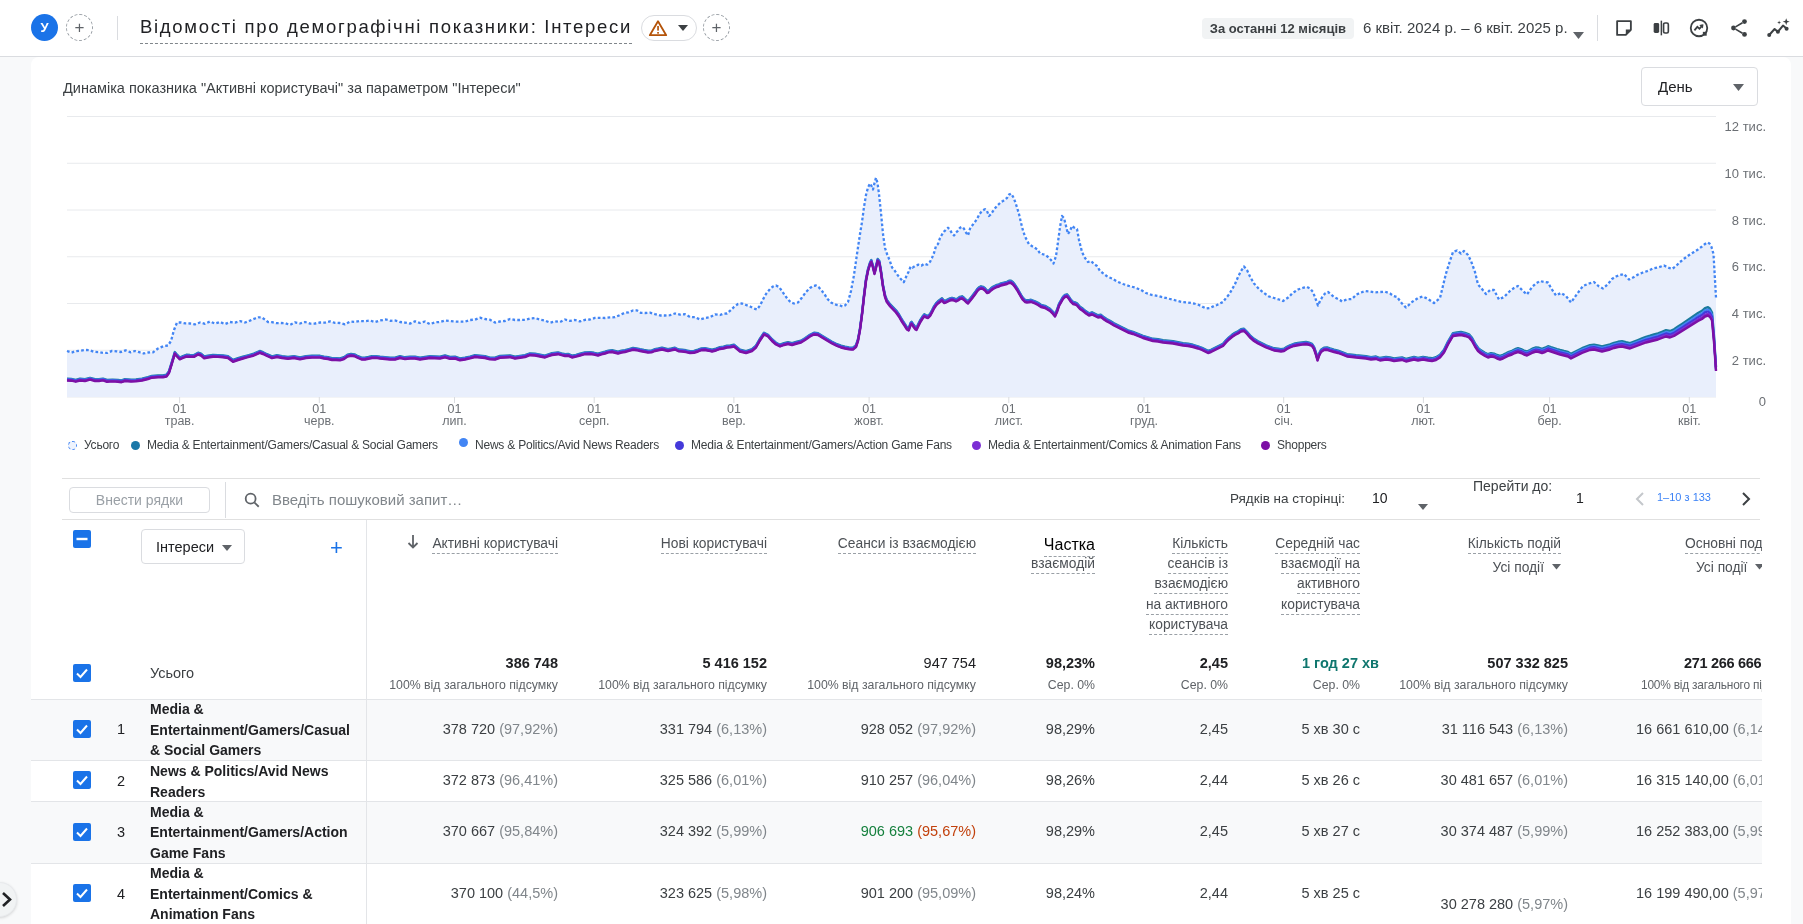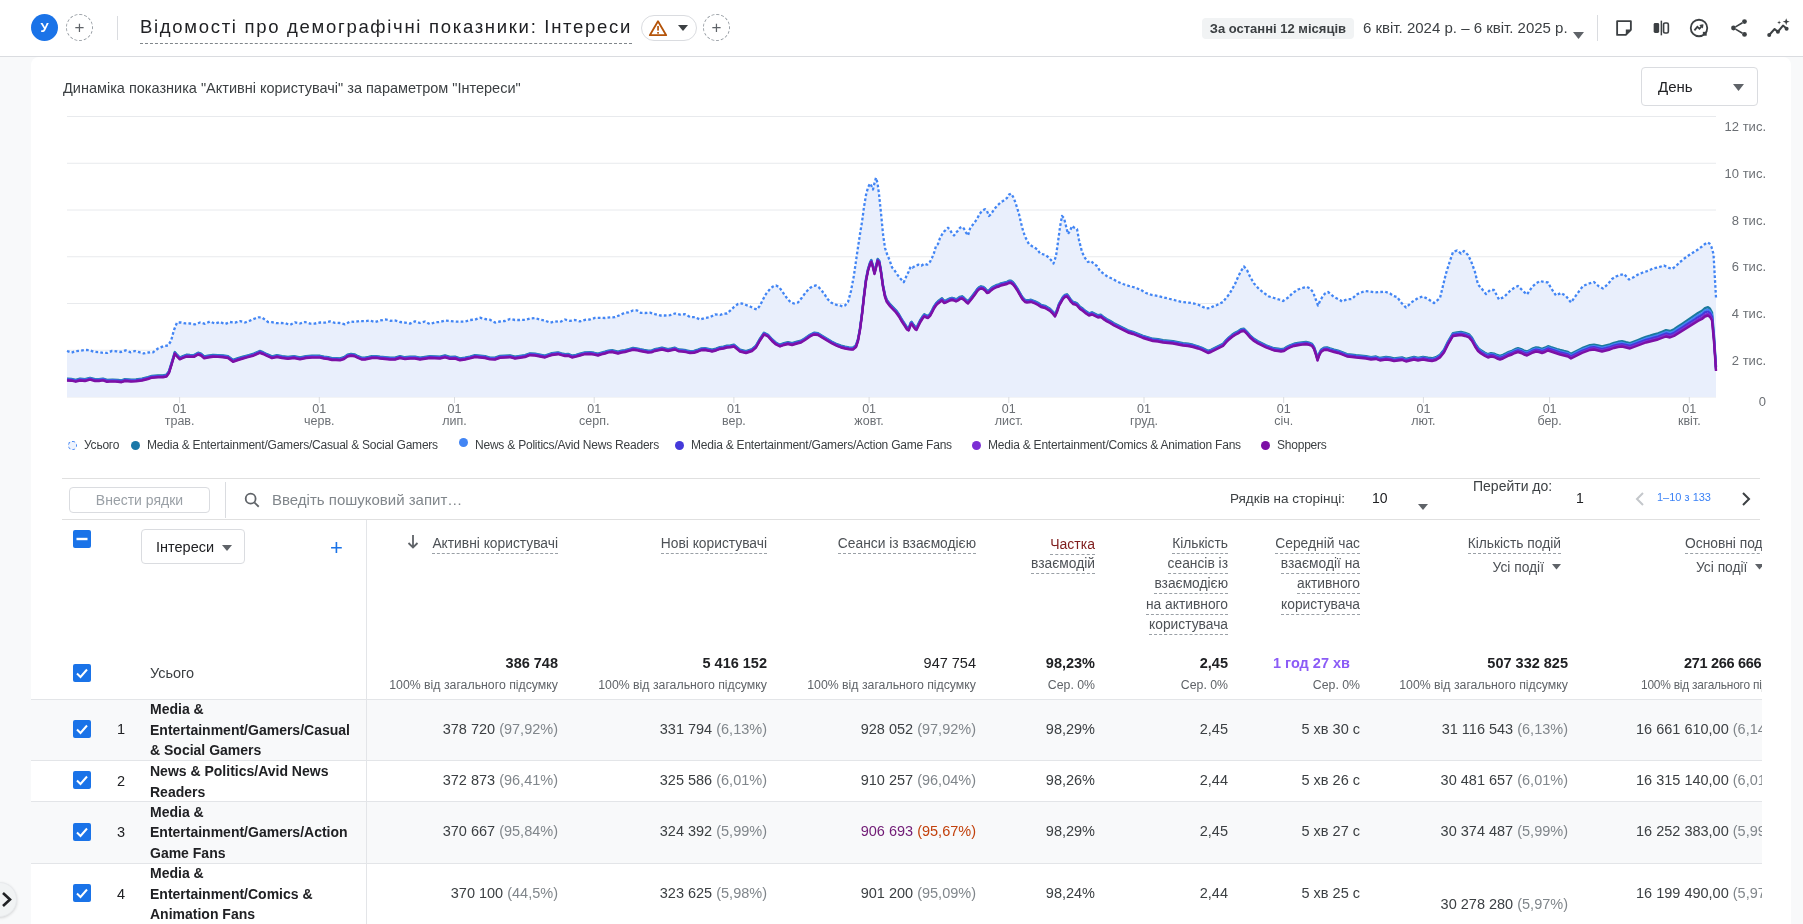--- a/index.html
+++ b/index.html
@@ -164,21 +164,21 @@
       <div style="position:absolute;left:110px;top:9px;width:104px;height:35px;border:1px solid #dadce0;border-radius:4px;font-size:14.5px;color:#202124;display:flex;align-items:center;padding-left:14px">Інтереси<svg width="10" height="6" viewBox="0 0 10 6" style="position:absolute;right:12px;top:15px">
           <path d="M0 0 L10 0 L5 6 Z" fill="#5f6368"></path>
         </svg></div>
       <div style="position:absolute;left:299px;top:15px;font-size:22px;color:#1a73e8;font-weight:400">+</div>
       <div style="position:absolute;left:375px;top:14px"><svg width="14" height="16" viewBox="0 0 14 16">
           <path d="M7 1 L7 13 M2.5 9 L7 13.5 L11.5 9" fill="none" stroke="#5f6368" stroke-width="1.8"></path>
         </svg></div>
       <div style="position:absolute;right:1204px;top:15.5px;font-size:13.8px;color:#4d5156;border-bottom:1px dashed #9aa0a6;padding-bottom:2px;white-space:nowrap">Активні користувачі</div>
       <div style="position:absolute;right:995px;top:15.5px;font-size:13.8px;color:#4d5156;border-bottom:1px dashed #9aa0a6;padding-bottom:2px;white-space:nowrap">Нові користувачі</div>
       <div style="position:absolute;right:786px;top:15.5px;font-size:13.8px;color:#4d5156;border-bottom:1px dashed #9aa0a6;padding-bottom:2px;white-space:nowrap">Сеанси із взаємодією</div>
-      <div style="position:absolute;right:667px;top:15.5px;font-size:14px;color:#7f1d1d;border-bottom:1px dashed #9aa0a6;padding-bottom:2px;white-space:nowrap">Частка</div>
+      <div style="position:absolute;right:667px;top:15.5px;font-size:16px;color:#000000;border-bottom:1px dashed #9aa0a6;padding-bottom:2px;white-space:nowrap">Частка</div>
       <div style="position:absolute;right:667px;top:35.9px;font-size:13.8px;color:#4d5156;border-bottom:1px dashed #9aa0a6;padding-bottom:2px;white-space:nowrap">взаємодій</div>
       <div style="position:absolute;right:534px;top:15.5px;font-size:13.8px;color:#4d5156;border-bottom:1px dashed #9aa0a6;padding-bottom:2px;white-space:nowrap">Кількість</div>
       <div style="position:absolute;right:534px;top:35.9px;font-size:13.8px;color:#4d5156;border-bottom:1px dashed #9aa0a6;padding-bottom:2px;white-space:nowrap">сеансів із</div>
       <div style="position:absolute;right:534px;top:56.3px;font-size:13.8px;color:#4d5156;border-bottom:1px dashed #9aa0a6;padding-bottom:2px;white-space:nowrap">взаємодією</div>
       <div style="position:absolute;right:534px;top:76.7px;font-size:13.8px;color:#4d5156;border-bottom:1px dashed #9aa0a6;padding-bottom:2px;white-space:nowrap">на активного</div>
       <div style="position:absolute;right:534px;top:97.1px;font-size:13.8px;color:#4d5156;border-bottom:1px dashed #9aa0a6;padding-bottom:2px;white-space:nowrap">користувача</div>
       <div style="position:absolute;right:402px;top:15.5px;font-size:13.8px;color:#4d5156;border-bottom:1px dashed #9aa0a6;padding-bottom:2px;white-space:nowrap">Середній час</div>
       <div style="position:absolute;right:402px;top:35.9px;font-size:13.8px;color:#4d5156;border-bottom:1px dashed #9aa0a6;padding-bottom:2px;white-space:nowrap">взаємодії на</div>
       <div style="position:absolute;right:402px;top:56.3px;font-size:13.8px;color:#4d5156;border-bottom:1px dashed #9aa0a6;padding-bottom:2px;white-space:nowrap">активного</div>
       <div style="position:absolute;right:402px;top:76.7px;font-size:13.8px;color:#4d5156;border-bottom:1px dashed #9aa0a6;padding-bottom:2px;white-space:nowrap">користувача</div>
@@ -193,21 +193,21 @@
       <div style="position:absolute;left:42px;top:144px;width:18px;height:18px"><svg width="18" height="18" viewBox="0 0 18 18">
           <rect width="18" height="18" rx="2" fill="#1a73e8"></rect>
           <path d="M4 9.5 L7.5 13 L14 5.5" fill="none" stroke="#fff" stroke-width="2"></path>
         </svg></div>
       <div style="position:absolute;left:119px;top:144.5px;font-size:14.5px;color:#3c4043">Усього</div>
       <div style="position:absolute;right:1204px;top:135px;font-size:14.5px;font-weight:bold;color:#202124;white-space:nowrap">386 748</div>
       <div style="position:absolute;right:995px;top:135px;font-size:14.5px;font-weight:bold;color:#202124;white-space:nowrap">5 416 152</div>
       <div style="position:absolute;right:786px;top:135px;font-size:14.5px;font-weight:normal;color:#202124;white-space:nowrap">947 754</div>
       <div style="position:absolute;right:667px;top:135px;font-size:14.5px;font-weight:bold;color:#202124;white-space:nowrap">98,23%</div>
       <div style="position:absolute;right:534px;top:135px;font-size:14.5px;font-weight:bold;color:#202124;white-space:nowrap">2,45</div>
-      <div style="position:absolute;right:412px;top:135px;font-size:14.5px;font-weight:bold;color:#8b5cf6;white-space:nowrap">1 год 27 хв</div>
+      <div style="position:absolute;right:383px;top:135px;font-size:14.5px;font-weight:bold;color:#0f766e;white-space:nowrap">1 год 27 хв</div>
       <div style="position:absolute;right:194px;top:135px;font-size:14.5px;font-weight:bold;color:#202124;white-space:nowrap">507 332 825</div>
       <div style="position:absolute;left:1653px;top:135px;font-size:14.5px;font-weight:bold;letter-spacing:-0.3px;color:#202124;white-space:nowrap">271 266 666,67</div>
       <div style="position:absolute;right:1204px;top:157.5px;font-size:12.3px;color:#5f6368;white-space:nowrap">100% від загального підсумку</div>
       <div style="position:absolute;right:995px;top:157.5px;font-size:12.3px;color:#5f6368;white-space:nowrap">100% від загального підсумку</div>
       <div style="position:absolute;right:786px;top:157.5px;font-size:12.3px;color:#5f6368;white-space:nowrap">100% від загального підсумку</div>
       <div style="position:absolute;right:667px;top:157.5px;font-size:12.3px;color:#5f6368;white-space:nowrap">Сер. 0%</div>
       <div style="position:absolute;right:534px;top:157.5px;font-size:12.3px;color:#5f6368;white-space:nowrap">Сер. 0%</div>
       <div style="position:absolute;right:402px;top:157.5px;font-size:12.3px;color:#5f6368;white-space:nowrap">Сер. 0%</div>
       <div style="position:absolute;right:194px;top:157.5px;font-size:12.3px;color:#5f6368;white-space:nowrap">100% від загального підсумку</div>
       <div style="position:absolute;left:1610px;top:157.5px;font-size:11.9px;letter-spacing:-0.2px;color:#5f6368;white-space:nowrap">100% від загального підсумку</div>
@@ -245,21 +245,21 @@
       <div style="position:absolute;left:42px;top:302.5px;width:18px;height:18px"><svg width="18" height="18" viewBox="0 0 18 18">
           <rect width="18" height="18" rx="2" fill="#1a73e8"></rect>
           <path d="M4 9.5 L7.5 13 L14 5.5" fill="none" stroke="#fff" stroke-width="2"></path>
         </svg></div>
       <div style="position:absolute;left:80px;top:303.5px;font-size:14.5px;color:#202124;width:20px;text-align:center">3</div>
       <div style="position:absolute;left:119px;top:283.5px;font-size:14px;font-weight:bold;color:#202124;white-space:nowrap">Media &amp;</div>
       <div style="position:absolute;left:119px;top:304.0px;font-size:14px;font-weight:bold;color:#202124;white-space:nowrap">Entertainment/Gamers/Action</div>
       <div style="position:absolute;left:119px;top:324.5px;font-size:14px;font-weight:bold;color:#202124;white-space:nowrap">Game Fans</div>
       <div style="position:absolute;right:1204px;top:303.0px;font-size:14.5px;white-space:nowrap"><span style="color:#3c4043">370 667</span> <span style="color:#80868b">(95,84%)</span></div>
       <div style="position:absolute;right:995px;top:303.0px;font-size:14.5px;white-space:nowrap"><span style="color:#3c4043">324 392</span> <span style="color:#80868b">(5,99%)</span></div>
-      <div style="position:absolute;right:786px;top:303.0px;font-size:14.5px;white-space:nowrap"><span style="color:#701a75">906 693</span> <span style="color:#c2410c">(95,67%)</span></div>
+      <div style="position:absolute;right:786px;top:303.0px;font-size:14.5px;white-space:nowrap"><span style="color:#15803d">906 693</span> <span style="color:#c2410c">(95,67%)</span></div>
       <div style="position:absolute;right:667px;top:303.0px;font-size:14.5px;white-space:nowrap"><span style="color:#3c4043">98,29%</span></div>
       <div style="position:absolute;right:534px;top:303.0px;font-size:14.5px;white-space:nowrap"><span style="color:#3c4043">2,45</span></div>
       <div style="position:absolute;right:402px;top:303.0px;font-size:14.5px;white-space:nowrap"><span style="color:#3c4043">5 хв 27 с</span></div>
       <div style="position:absolute;right:194px;top:303.0px;font-size:14.5px;white-space:nowrap"><span style="color:#3c4043">30 374 487</span> <span style="color:#80868b">(5,99%)</span></div>
       <div style="position:absolute;left:1605px;top:303.0px;font-size:14.5px;white-space:nowrap"><span style="color:#3c4043">16 252 383,00</span> <span style="color:#80868b">(5,99%)</span></div>
       <div style="position:absolute;left:42px;top:364px;width:18px;height:18px"><svg width="18" height="18" viewBox="0 0 18 18">
           <rect width="18" height="18" rx="2" fill="#1a73e8"></rect>
           <path d="M4 9.5 L7.5 13 L14 5.5" fill="none" stroke="#fff" stroke-width="2"></path>
         </svg></div>
       <div style="position:absolute;left:80px;top:365.5px;font-size:14.5px;color:#202124;width:20px;text-align:center">4</div>

